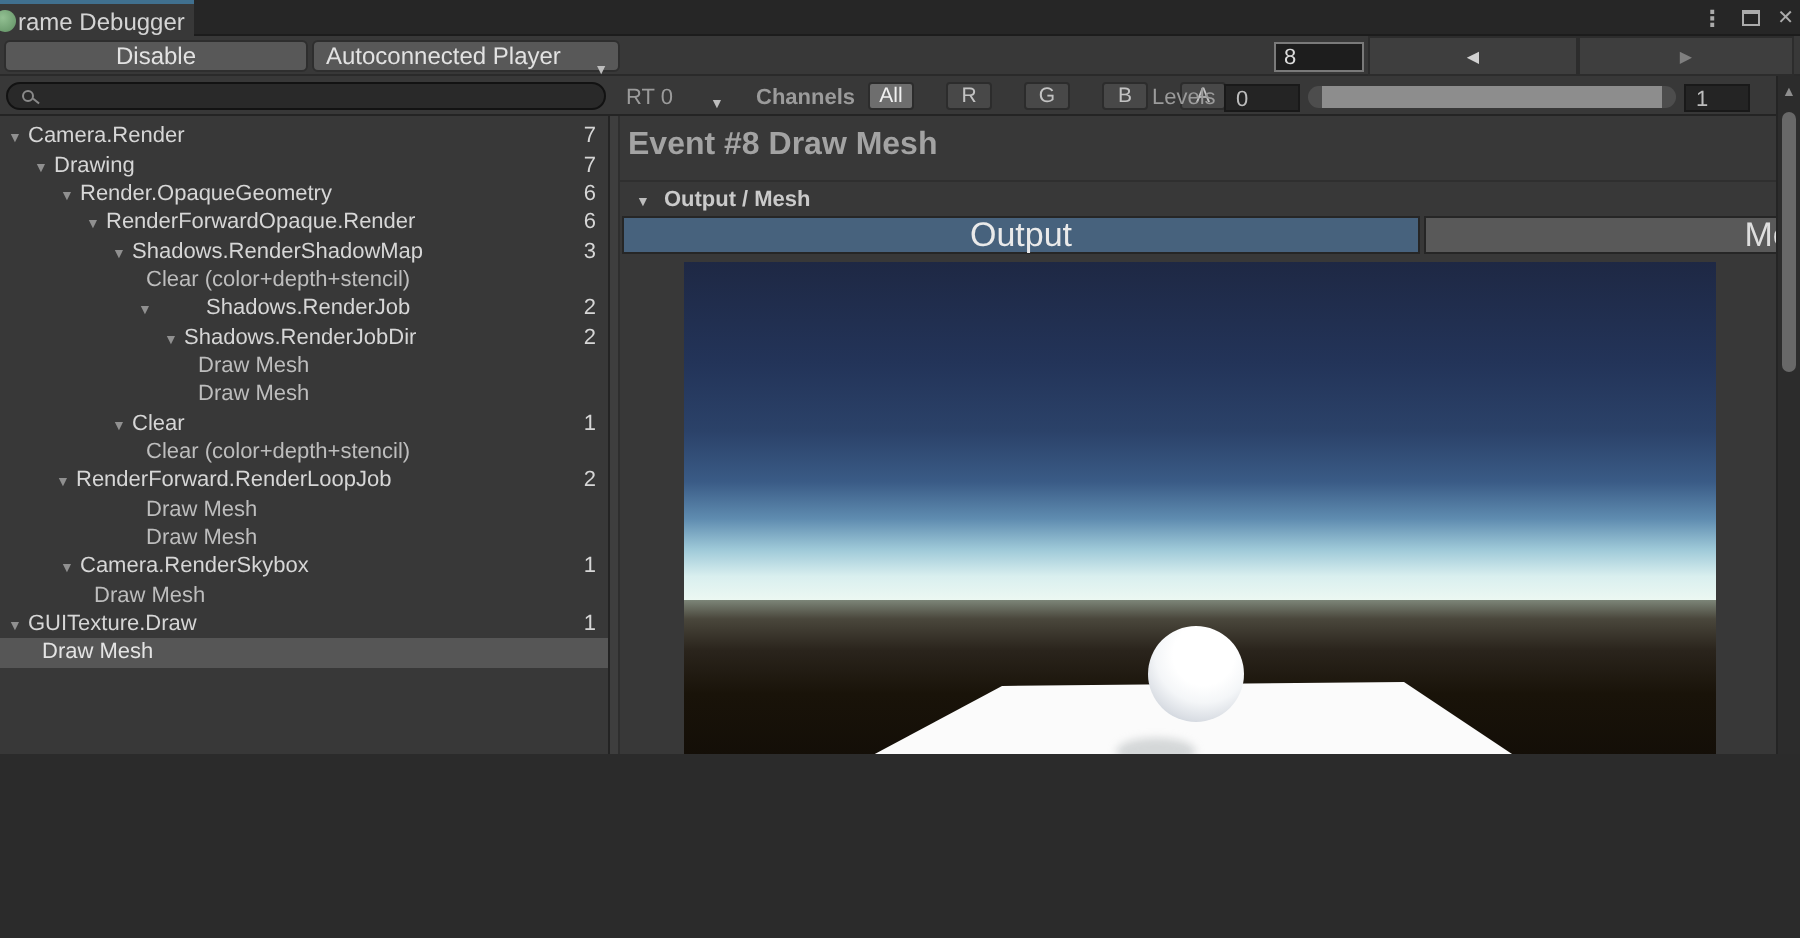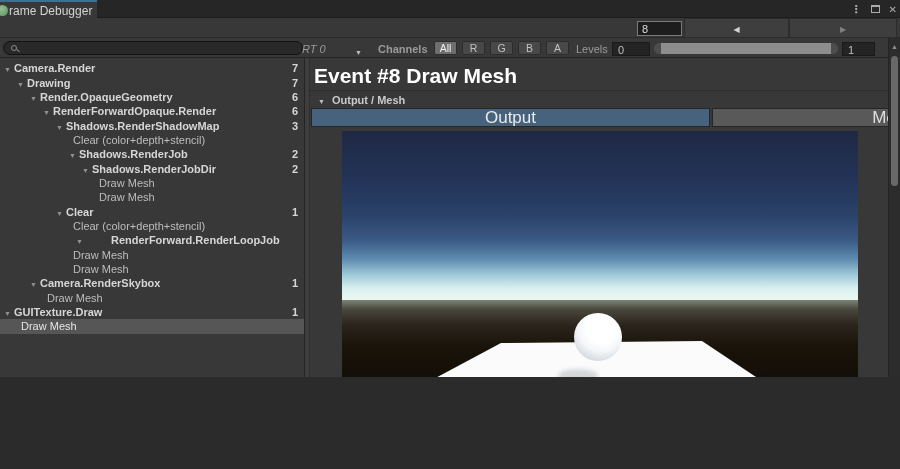--- a/index.html
+++ b/index.html
@@ -35,46 +35,46 @@
   .prev-btn { left:684px; width:105px; }
   .next-btn { left:789px; width:108px; }
   .prev-btn .g::before { content:"◀"; font-size:8px; color:#d2d2d2; }
   .next-btn .g::before { content:"▶"; font-size:8px; color:#7f7f7f; }
   
   .filterbar { position:absolute; left:0; top:38px; width:900px; height:20px; background:var(--panel,#383838); border-bottom:1px solid #242424; }
   .search { position:absolute; left:3px; top:3px; width:300px; height:14px; border-radius:8px; background:#292929; border:1px solid #121212; }
   .mag { position:absolute; left:7px; top:3px; width:6px; height:6px; border:1px solid #8a8a8a; border-radius:50%; }
   .mag::after { content:""; position:absolute; width:4px; height:1px; background:#8a8a8a; right:-4px; bottom:-1px; transform:rotate(40deg); }
   .muted { color:#9b9b9b; font-size:11px; position:absolute; top:5px; }
-  .rt-label { left:302px;font-style:italic; }
+  .rt-label { left:313px; }
   .rt-arrow { position:absolute; left:355px; top:7px; }
   .channels-label { left:378px;font-weight:bold; }
-  .chan-btns { position:absolute; left:434px; top:3px; display:flex; gap:5px;text-align:center; }
+  .chan-btns { position:absolute; left:434px; top:3px; display:flex; gap:16px;text-align:center; }
   .chan { width:23px; height:14px; background:#484848; border:1px solid #2c2c2c; border-radius:2px; color:#c2c2c2; font-size:10.5px; display:flex; align-items:center; justify-content:center; }
   .chan.sel { background:#6e6e6e; color:#f0f0f0; }
   .levels-label { left:576px; }
   .lvl-field { position:absolute; top:4px; height:14px; background:#242424; border:1px solid #191919; color:#bdbdbd; font-size:11px; padding:1px 0 0 5px; }
   .lvl-min { left:612px; width:38px; }
   .lvl-max { left:842px; width:33px; }
   .range { position:absolute; left:654px; top:5px; width:184px; height:11px; border-radius:6px;
     background:linear-gradient(90deg,#4d4d4d 0 7px,#8d8d8d 7px calc(100% - 7px),#4d4d4d calc(100% - 7px)); }
   
   .tree { position:absolute; left:0; top:58px; width:304px; height:411px; padding-top:3px; overflow:hidden; }
   .row { display:flex; align-items:center; height:14.35px; width:100%; padding-right:6px; color:#bdbdbd; white-space:nowrap; }
-  .row.bold { color:#d6d6d6; font-weight:bold; }
+  .row.bold { color:#d6d6d6; font-weight:normal; }
   .row.selected { background:var(--selection,#565656); color:#e4e4e4; }
   .row .tri { width:10px; flex:0 0 10px; }
   .row .tri::before { content:"▼"; font-size:7px; color:#909090; }
   .row:not(.bold) .lbl { margin-left:4px; }
   .row .cnt { margin-left:auto; }
   
   .splitter { position:absolute; left:304px; top:58px; width:6px; height:411px; background:#3e3e3e; border-left:1px solid #232323; border-right:1px solid #2e2e2e; }
   
   .detail { position:absolute; left:310px; top:58px; width:578px; height:399px; overflow:hidden; }
-  .ev-title { position:absolute; left:4px; top:6px; font-size:21px; font-weight:bold; color:#ffffff; }
+  .ev-title { position:absolute; left:4px; top:6px; font-size:16px; font-weight:bold; color:#a3a3a3; }
   .foldout { position:absolute; left:0; top:32px; width:578px; height:18px; border-top:1px solid #2f2f2f; display:flex; align-items:center; }
   .foldout .tri-down { margin-left:8px; }
   .foldout .f-lbl { margin-left:7px; font-weight:bold; font-size:11px; color:#cacaca; }
   .tabs { position:absolute; left:1px; top:50px; width:577px; height:19px; display:flex; overflow:hidden; }
   .tab { height:19px; border:1px solid #262626; font-size:17px; display:flex; align-items:center; justify-content:center; color:#dedede; background:#595959; flex:0 0 auto; }
   .tab.sel { background:var(--accent-tab,#47627d); color:#ecseaea; color:#eaeaea; }
   .tab-output { width:399px; }
   .tab-mesh { width:362px; margin-left:2px; }
   
   .preview { position:absolute; left:32px; top:73px; width:516px; height:326px; overflow:hidden; background:#120d08; }
@@ -110,20 +110,25 @@
       <span class="ttl">rame Debugger</span>
     </div>
     <div class="win-controls">
       <span class="menu-glyph"></span>
       <span class="max-glyph"></span>
       <span class="close-glyph"></span>
     </div>
   </div>
 
   <div class="toolbar">
+    <div class="btn disable-btn">Disable</div>
+    <div class="btn player-dd">
+      <span>Autoconnected Player</span>
+      <span class="dd-arrow tri-down"></span>
+    </div>
     <div class="ev-slider-track"></div>
     <div class="ev-slider-handle"></div>
     <div class="ev-field">8</div>
     <div class="nav-btn prev-btn">
         <span class="g"></span>
       </div>
     <div class="nav-btn next-btn">
         <span class="g"></span>
       </div>
   </div>
@@ -179,21 +184,21 @@
         <span class="lbl">Shadows.RenderShadowMap</span>
         <span class="cnt">3</span>
       </div>
 
       <div class="row" style="padding-left: 69px;">
 
         <span class="lbl">Clear (color+depth+stencil)</span>
         <span class="cnt"></span>
       </div>
 
-      <div class="row bold" style="padding-left: 69px;">
+      <div class="row bold" style="padding-left: 69px; gap: 24px;">
         <span class="tri"></span>
         <span class="lbl">Shadows.RenderJob</span>
         <span class="cnt">2</span>
       </div>
 
       <div class="row bold" style="padding-left: 82px;">
         <span class="tri"></span>
         <span class="lbl">Shadows.RenderJobDir</span>
         <span class="cnt">2</span>
       </div>
@@ -215,21 +220,21 @@
         <span class="lbl">Clear</span>
         <span class="cnt">1</span>
       </div>
 
       <div class="row" style="padding-left: 69px;">
 
         <span class="lbl">Clear (color+depth+stencil)</span>
         <span class="cnt"></span>
       </div>
 
-      <div class="row bold" style="padding-left: 76px; gap: 25px;">
+      <div class="row bold" style="padding-left: 28px;">
         <span class="tri"></span>
         <span class="lbl">RenderForward.RenderLoopJob</span>
         <span class="cnt">2</span>
       </div>
 
       <div class="row" style="padding-left: 69px;">
 
         <span class="lbl">Draw Mesh</span>
         <span class="cnt"></span>
       </div>

